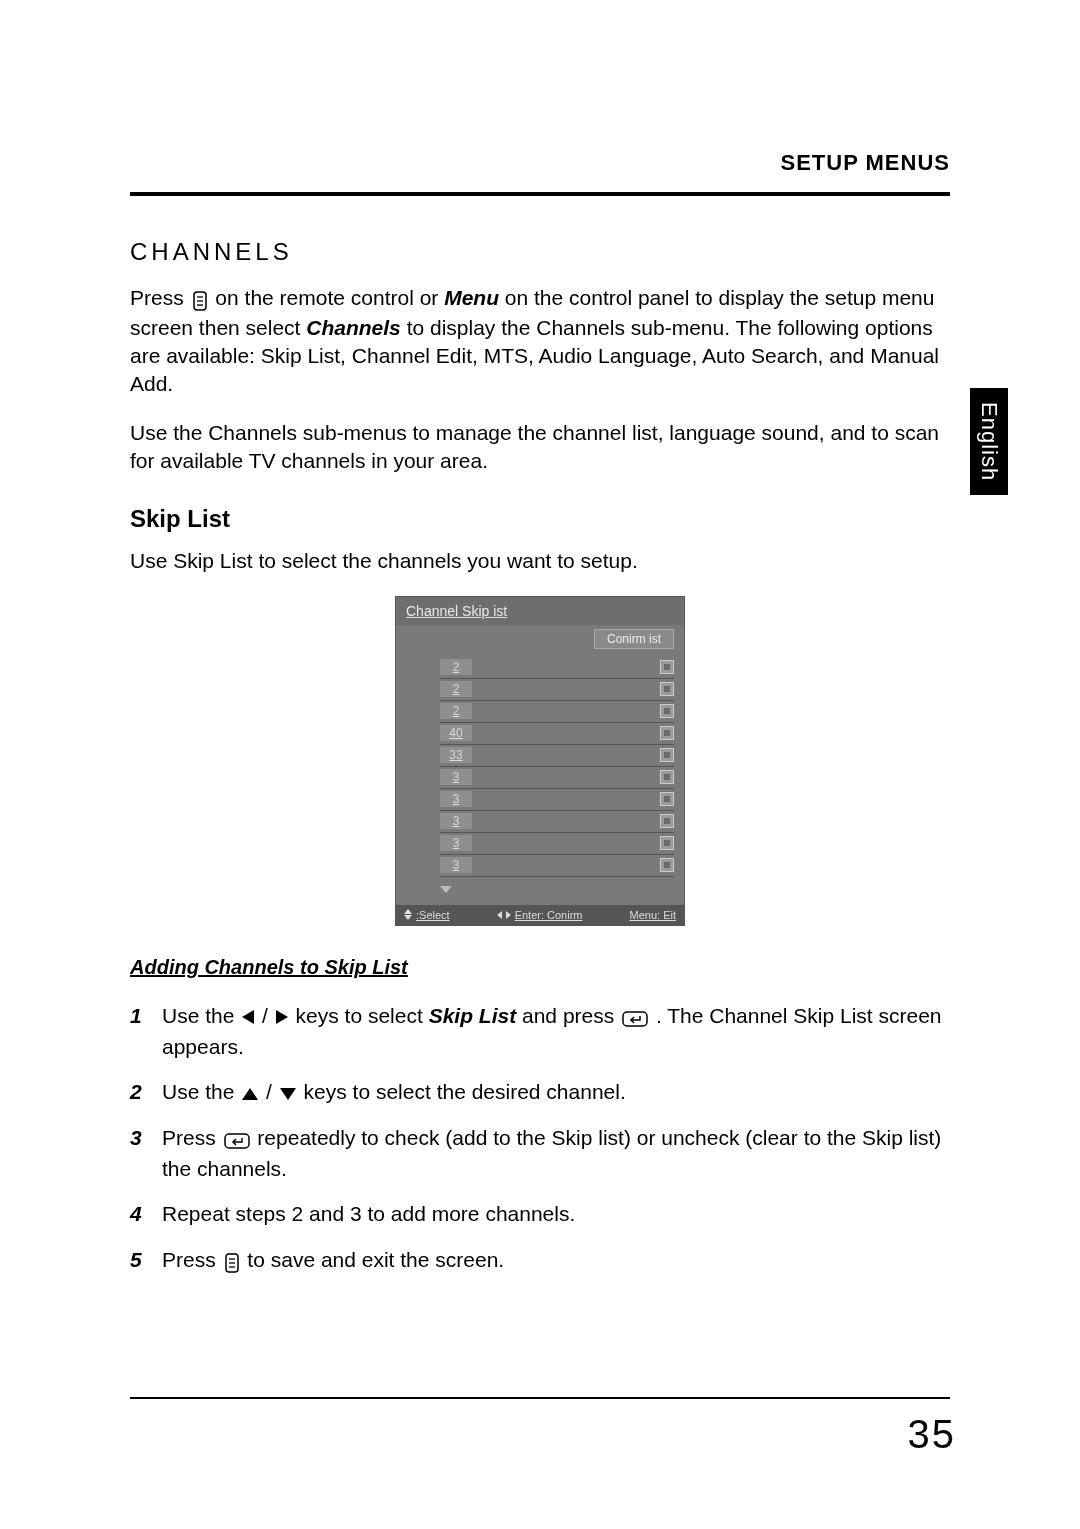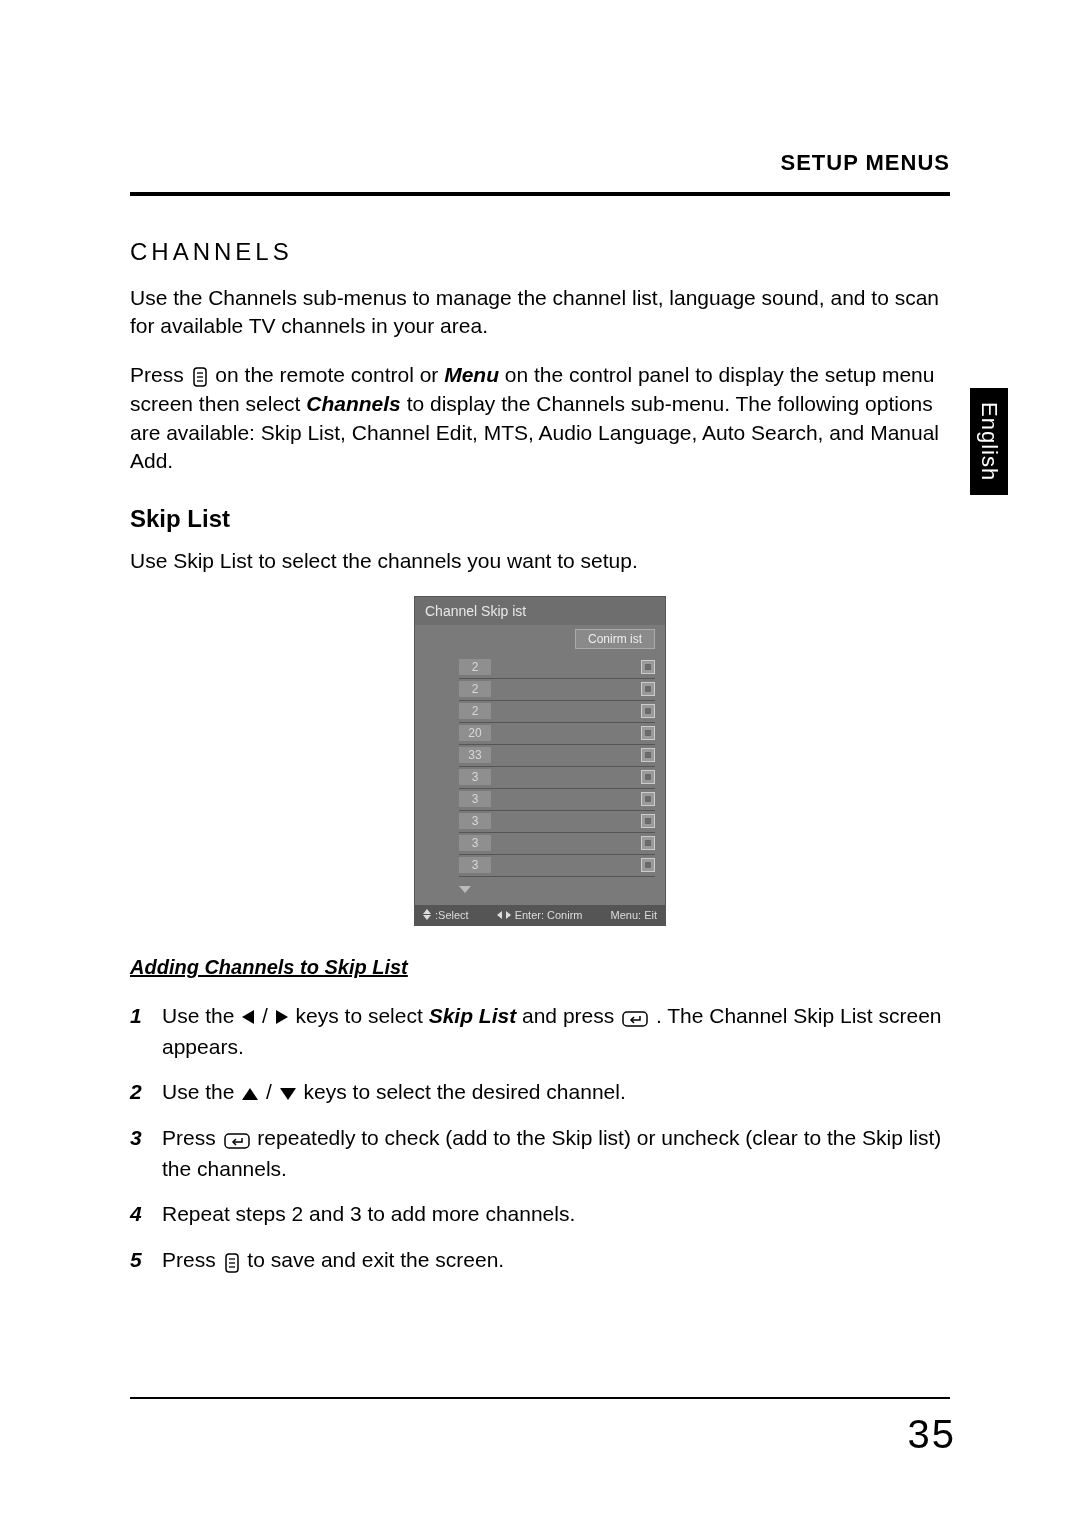--- a/index.html
+++ b/index.html
@@ -52,25 +52,26 @@
     background: #000;
     color: #fff;
     writing-mode: vertical-rl;
     text-orientation: mixed;
     font-size: 22px;
     padding: 14px 6px;
     letter-spacing: 1px;
   }
   
   .osd {
-    width: 252px;
+    width: 290px;
     margin: 12px auto 30px auto;
     border: 1px solid #555;
     font-size: 14px;
     color: #ddd;
+    text-decoration: underline;
   }
   .osd-title {
     background: #6e6e6e;
     padding: 6px 10px;
     color: #e8e8e8;
   }
   .osd-toolbar {
     background: #7a7a7a;
     padding: 4px 10px;
     text-align: right;
@@ -212,40 +213,40 @@
 <body>
 
 <div class="page">
 
   <div class="header-title">SETUP MENUS</div>
   <hr class="thick-rule">
 
   <div class="side-tab">English</div>
 
   <h2 class="section-title">CHANNELS</h2>
-
-  <p class="para">Use the Channels sub-menus to manage the channel list, language sound, and to scan for available TV channels in your area.</p>
 
   <p class="para">
     <span>Press </span>
     <span class="ico menu-ico">
       <svg width="16" height="20" viewBox="0 0 16 20">
         <rect x="2" y="1" width="12" height="18" rx="3" ry="3" fill="none" stroke="#000" stroke-width="1.5"></rect>
         <line x1="5" y1="6" x2="11" y2="6" stroke="#000" stroke-width="1.3"></line>
         <line x1="5" y1="10" x2="11" y2="10" stroke="#000" stroke-width="1.3"></line>
         <line x1="5" y1="14" x2="11" y2="14" stroke="#000" stroke-width="1.3"></line>
       </svg>
     </span>
     <span> on the remote control or </span>
     <span class="bold-it">Menu</span>
     <span> on the control panel to display the setup menu screen then select </span>
     <span class="bold-it">Channels</span>
     <span> to display the Channels sub-menu. The following options are available: Skip List, Channel Edit, MTS, Audio Language, Auto Search, and Manual Add.</span>
   </p>
 
+  <p class="para">Use the Channels sub-menus to manage the channel list, language sound, and to scan for available TV channels in your area.</p>
+
   <h3 class="sub-heading">Skip List</h3>
   <p class="para">Use Skip List to select the channels you want to setup.</p>
 
   <div class="osd">
     <div class="osd-title">Channel Skip ist</div>
     <div class="osd-toolbar">
       <span class="osd-btn">Conirm ist</span>
     </div>
     <div class="osd-list">
       <div class="osd-row">
@@ -254,21 +255,21 @@
         </div>
       <div class="osd-row">
           <span class="osd-ch">2</span>
           <span class="osd-check"></span>
         </div>
       <div class="osd-row">
           <span class="osd-ch">2</span>
           <span class="osd-check"></span>
         </div>
       <div class="osd-row">
-          <span class="osd-ch">20</span>
+          <span class="osd-ch">40</span>
           <span class="osd-check"></span>
         </div>
       <div class="osd-row">
           <span class="osd-ch">33</span>
           <span class="osd-check"></span>
         </div>
       <div class="osd-row">
           <span class="osd-ch">3</span>
           <span class="osd-check"></span>
         </div>

